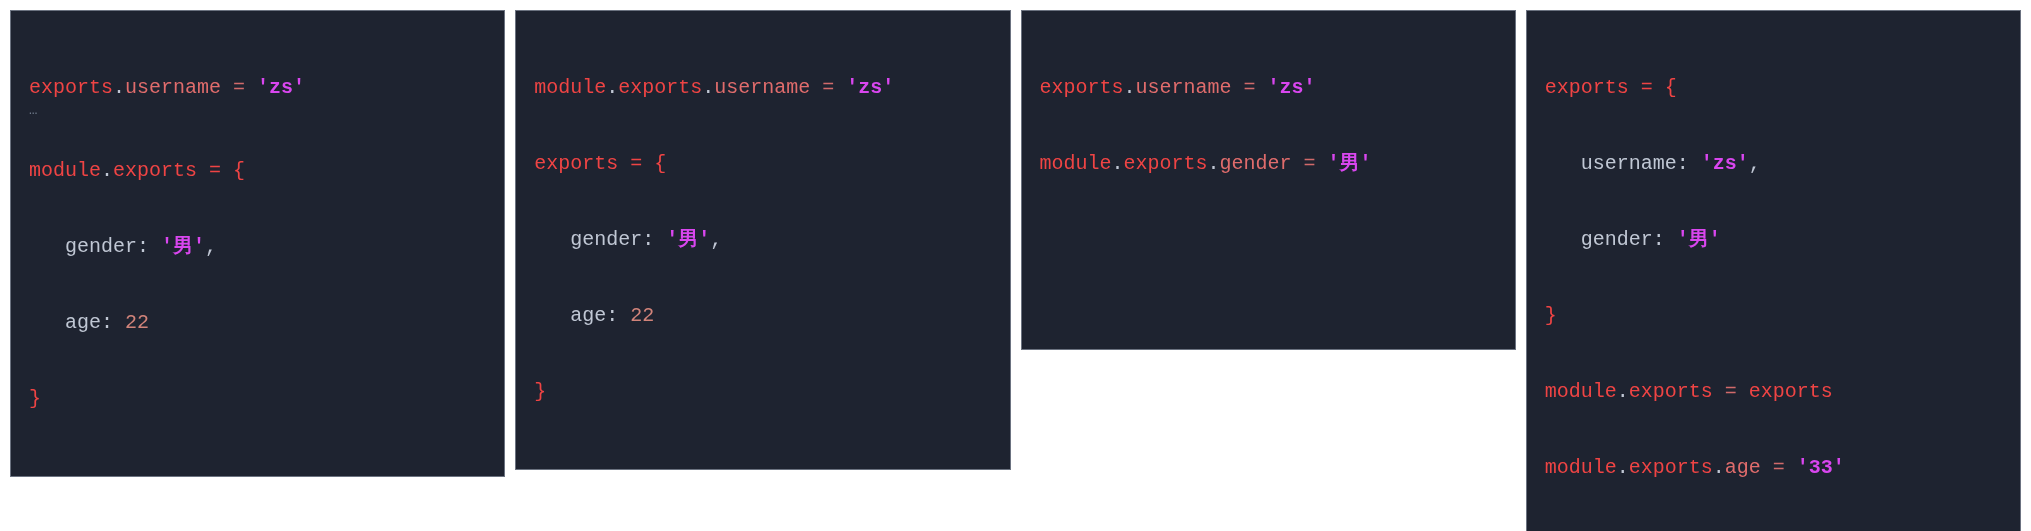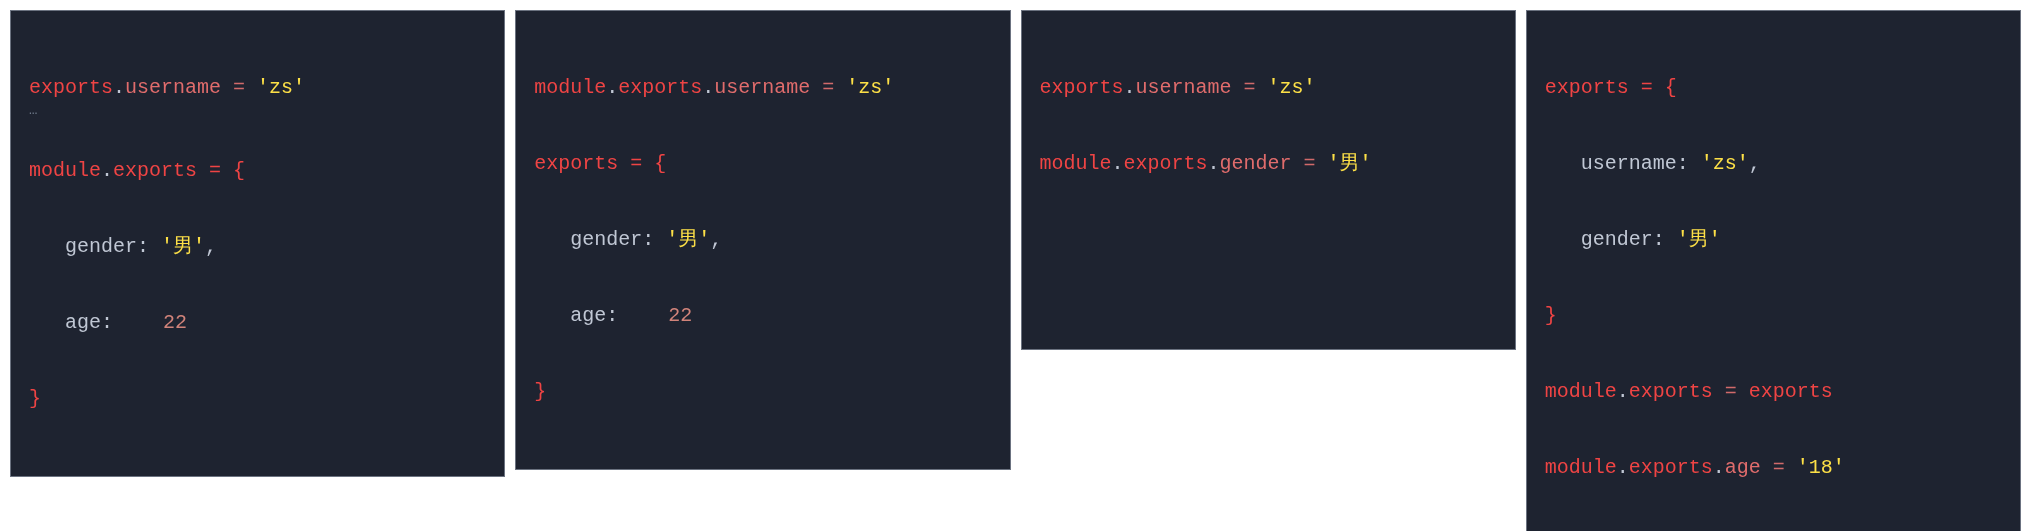--- a/index.html
+++ b/index.html
@@ -30,22 +30,22 @@
       white-space: pre;
       color: #d0d4dc;
       position: relative;
     }
     .watermark-wrap { position: relative; width: 100%; }
     .t-obj   { color: #ef4444; }       
     .t-dot   { color: #c0c7d4; }       
     .t-op    { color: #d16a6a; }       
     .t-prop  { color: #e06c6c; }       
     .t-key   { color: #c0c7d4; }       
-    .t-str   { color: #fde047; }       
-    .t-num   { color: #d1837a; margin-left: 38px; }       
+    .t-str   { color: #d946ef; font-weight: bold; }       
+    .t-num   { color: #d1837a; }       
     .ellips  { color: #6f7a8a; font-size: 14px; line-height: 0.5; display:block; }
 
     
     .outer { position: relative; }
   </style>
 </head>
 <body>
 
 <div class="outer">
 
@@ -92,21 +92,21 @@
 <span class="t-obj">exports</span><span class="t-obj"> = {</span>
 
 <span class="t-key">   username</span><span class="t-dot">: </span><span class="t-str">'zs'</span><span class="t-dot">,</span>
 
 <span class="t-key">   gender</span><span class="t-dot">: </span><span class="t-str">'男'</span>
 
 <span class="t-obj">}</span>
 
 <span class="t-obj">module</span><span class="t-dot">.</span><span class="t-obj">exports</span><span class="t-op"> = </span><span class="t-obj">exports</span>
 
-<span class="t-obj">module</span><span class="t-dot">.</span><span class="t-obj">exports</span><span class="t-dot">.</span><span class="t-prop">age</span><span class="t-op"> = </span><span class="t-str">'18'</span>
+<span class="t-obj">module</span><span class="t-dot">.</span><span class="t-obj">exports</span><span class="t-dot">.</span><span class="t-prop">age</span><span class="t-op"> = </span><span class="t-str">'33'</span>
       </div>
     </div>
 
   </div>
 
   <div class="watermark-wrap">
     
   </div>
 </div>
 

